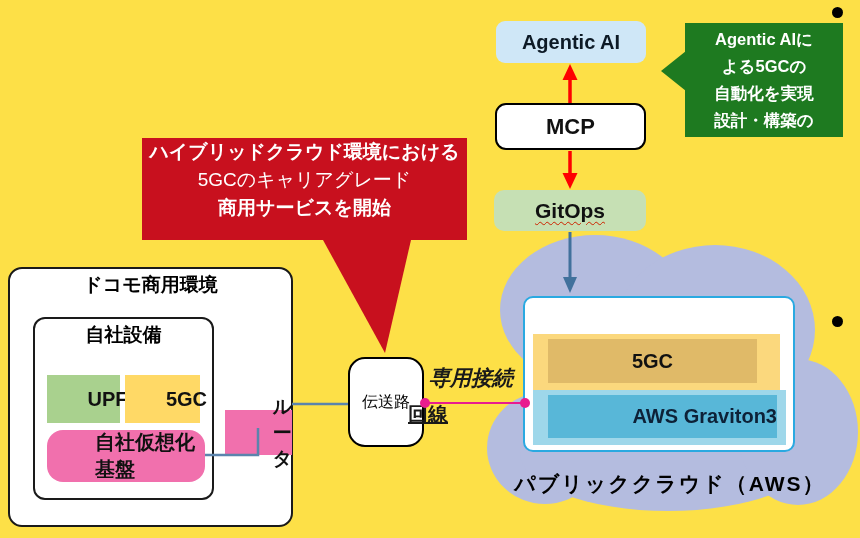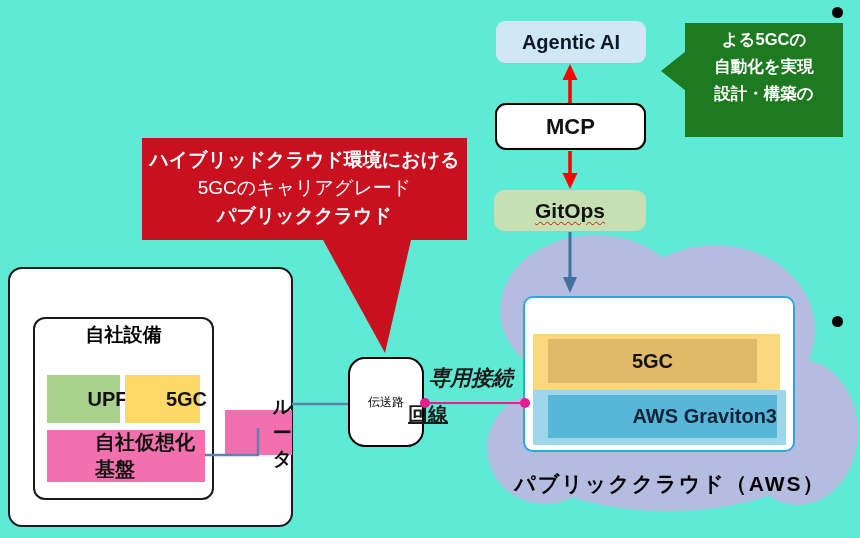--- a/index.html
+++ b/index.html
@@ -1,17 +1,17 @@
 <!DOCTYPE html>
 <html style="--agentic-bg: #cfe7f7; --gitops-bg: #c6e0b4; --green-callout-bg: #1e7a20; --red-callout-bg: #c8101e; --upf-bg: #a9d18e; --left-5gc-bg: #ffd966; --pink-bg: #f170ad; --cloud-bg: #b4bcdf; --cyan-border: #2aa9e1; --gold-back: #fbd87d; --gold-front: #e0ba68; --blue-back: #9ed7ea; --blue-front: #58b7d8; --red-arrow: #fe0000; --blue-arrow: #41719c; --connector-blue: #5b84ad; --magenta-line: #e81c8e;"><head>
 <meta charset="utf-8">
 <style>
   html,body{margin:0;padding:0;background:#ffffff;}
   #stage{
-    position:relative;width:860px;height:538px;overflow:hidden;background:#5eead4;
+    position:relative;width:860px;height:538px;overflow:hidden;background:#fde047;
     font-family:"Liberation Sans","DejaVu Sans",sans-serif;
   }
   #stage *{box-sizing:border-box;}
   .abs{position:absolute;}
   svg{display:block;}
   #bg-svg,#fg-svg{position:absolute;left:0;top:0;pointer-events:none;}
 
   
   .flow-box{display:flex;align-items:center;justify-content:center;font-weight:bold;color:#111;}
   .agentic{left:496px;top:21px;width:150px;height:42px;border-radius:9px;
@@ -21,37 +21,37 @@
   .gitops{left:494px;top:190px;width:152px;height:41px;border-radius:10px;
     background:var(--gitops-bg);font-size:21px;}
   .gitops span{text-decoration:underline wavy #cc2200 1px;text-underline-offset:3px;}
 
   
   .green-callout{left:685px;top:23px;width:158px;height:114px;background:var(--green-callout-bg);
     color:#fff;font-weight:bold;font-size:16.5px;line-height:27px;text-align:center;padding-top:3px;}
 
   
   .red-callout{left:142px;top:138px;width:325px;height:102px;background:var(--red-callout-bg);
-    color:#fff;font-weight:600;font-size:19px;line-height:28px;text-align:center;padding-top:8px;}
+    color:#fff;font-weight:600;font-size:19px;line-height:28px;text-align:center;}
   .red-callout .b{font-weight:normal;}
 
   
   .outer-box{left:8px;top:267px;width:285px;height:260px;border:2px solid #1a1a1a;border-radius:14px;background:#fff;}
   .outer-title{left:8px;top:272px;width:285px;text-align:center;font-size:19px;font-weight:bold;color:#000;}
   .inner-box{left:33px;top:317px;width:181px;height:183px;border:2px solid #1a1a1a;border-radius:12px;background:#fff;}
   .inner-title{left:33px;top:322px;width:181px;text-align:center;font-size:19px;font-weight:bold;color:#000;}
   .chip{display:flex;align-items:center;justify-content:center;font-weight:bold;color:#111;padding-left:48px;}
   .upf{left:47px;top:375px;width:73px;height:48px;background:var(--upf-bg);font-size:20px;}
   .gc-left{left:125px;top:375px;width:75px;height:48px;background:var(--left-5gc-bg);font-size:20px;}
-  .virt{left:47px;top:430px;width:158px;height:52px;background:var(--pink-bg);font-size:20px;font-weight:600;}
+  .virt{left:47px;top:430px;width:158px;height:52px;background:var(--pink-bg);font-size:20px;font-weight:600;border-radius:16px;}
   .router{left:225px;top:382px;width:67px;height:45px;background:var(--pink-bg);font-size:19px;font-weight:600;margin-top:28px;}
 
   
   .densoro{left:348px;top:357px;width:76px;height:90px;background:#fff;border:2.5px solid #000;
-    border-radius:17px;display:flex;align-items:center;justify-content:center;font-size:12px;color:#000;}
+    border-radius:17px;display:flex;align-items:center;justify-content:center;font-size:16px;color:#000;}
   .ded1{left:429px;top:364px;font-size:21px;font-weight:600;color:#1a1a1a;font-style:italic;}
   .ded2{left:408px;top:401px;font-size:20px;font-weight:600;color:#1a1a1a;text-decoration:underline;}
 
   
   .cyan-box{left:523px;top:296px;width:272px;height:156px;background:#fff;
     border:2.5px solid var(--cyan-border);border-radius:10px;}
   .gold-back{left:533px;top:334px;width:247px;height:62px;background:var(--gold-back);}
   .gold-front{left:548px;top:339px;width:209px;height:44px;background:var(--gold-front);
     display:flex;align-items:center;justify-content:center;font-size:20px;font-weight:bold;color:#111;}
   .blue-back{left:533px;top:390px;width:253px;height:55px;background:var(--blue-back);}
@@ -77,40 +77,42 @@
       <ellipse cx="668" cy="453" rx="148" ry="58"></ellipse>
       <ellipse cx="798" cy="432" rx="60" ry="73"></ellipse>
     </g>
   </svg>
 
   <div class="abs flow-box agentic">
     <span>Agentic AI</span>
   </div>
 
   <div class="abs green-callout">
+    <div>Agentic AIに</div>
     <div>よる5GCの</div>
     <div>自動化を実現</div>
     <div>設計・構築の</div>
   </div>
 
   <div class="abs flow-box mcp">
     <span>MCP</span>
   </div>
 
   <div class="abs flow-box gitops">
     <span>GitOps</span>
   </div>
 
   <div class="abs red-callout">
     <div>ハイブリッドクラウド環境における</div>
     <div class="b">5GCのキャリアグレード</div>
-    <div>パブリッククラウド</div>
+    <div>商用サービスを開始</div>
   </div>
 
   <div class="abs outer-box"></div>
+  <div class="abs outer-title">ドコモ商用環境</div>
   <div class="abs inner-box"></div>
   <div class="abs inner-title">自社設備</div>
   <div class="abs chip upf">
     <span>UPF</span>
   </div>
   <div class="abs chip gc-left">
     <span>5GC</span>
   </div>
   <div class="abs chip virt">
     <span>自社仮想化基盤</span>

